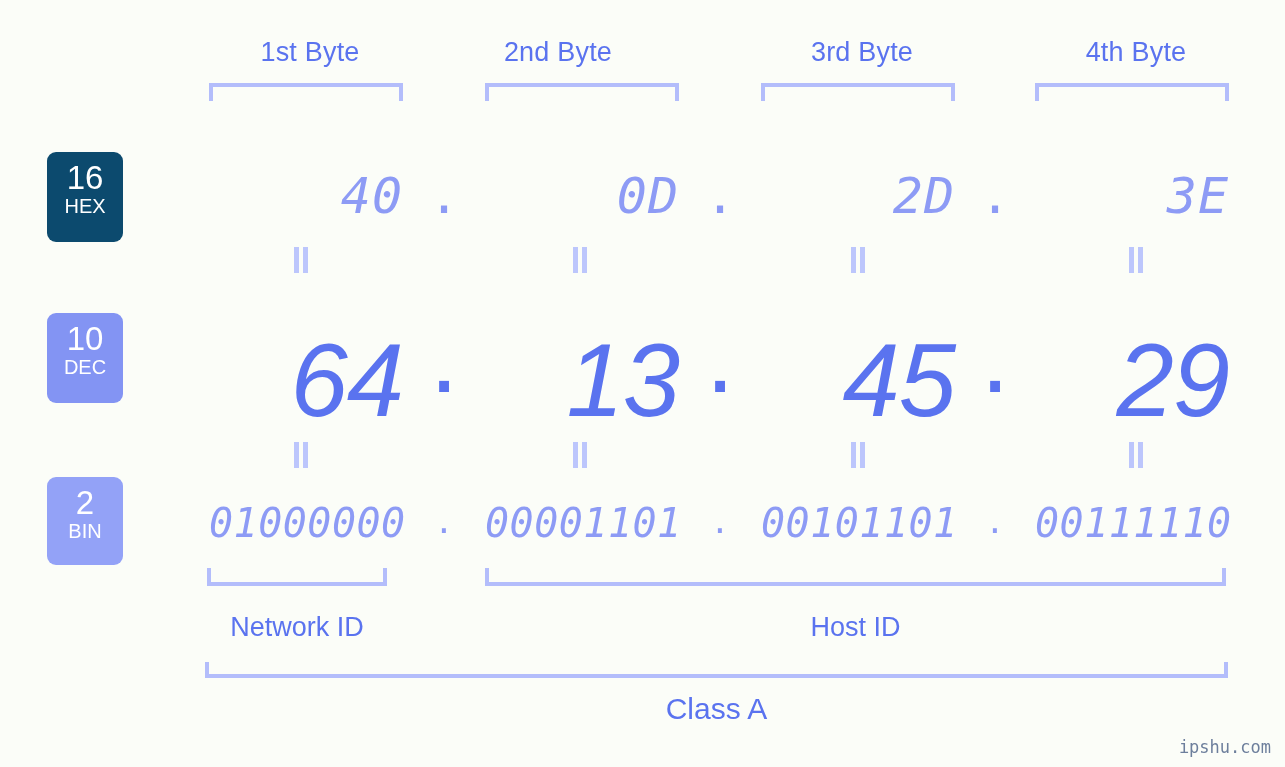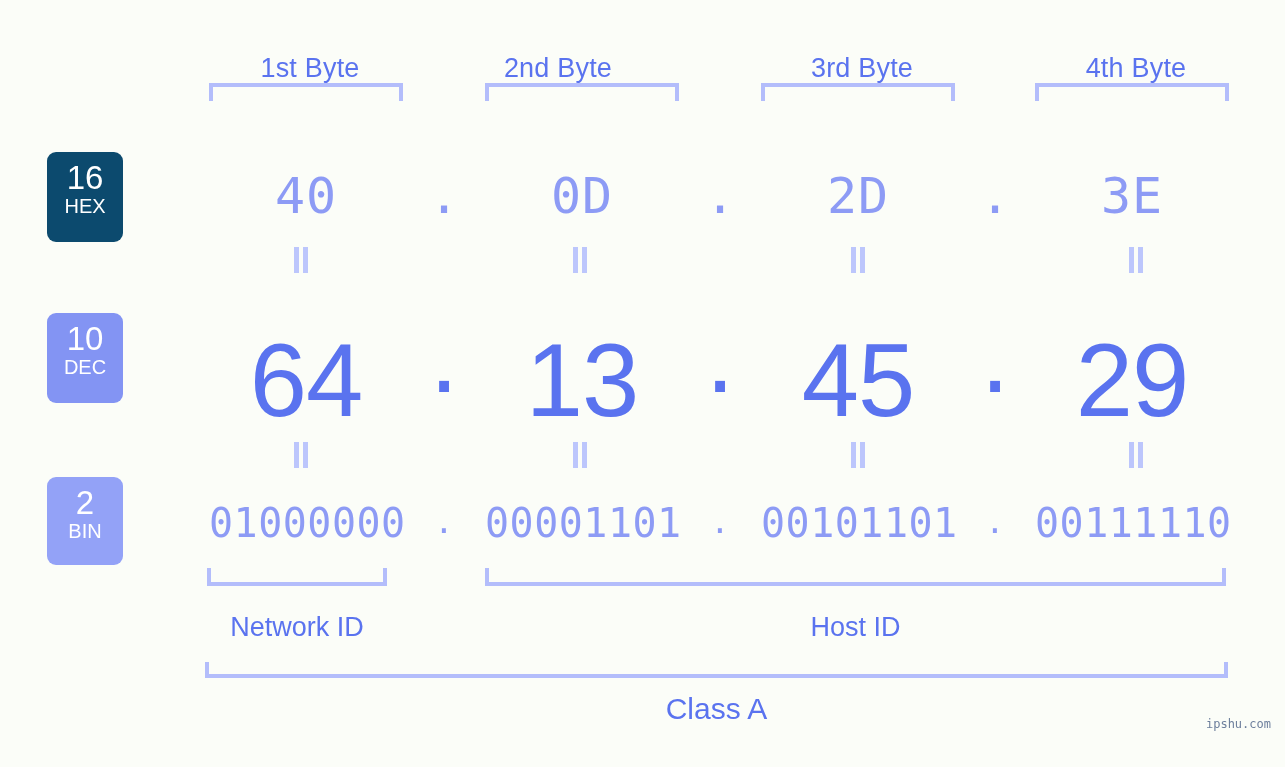--- a/index.html
+++ b/index.html
@@ -24,21 +24,20 @@
   .byte-label {
     position: absolute;
     top: 34px;
     height: 36px;
     line-height: 36px;
     text-align: center;
     font-size: 27px;
     color: #5a73ef;
     letter-spacing: 0.2px;
     white-space: nowrap;
-    margin-top: 16px;
   }
 
   
   .top-bracket {
     position: absolute;
     top: 83px;
     height: 18px;
     border-top: 4px solid #b3bdfb;
     border-left: 4px solid #b3bdfb;
     border-right: 4px solid #b3bdfb;
@@ -83,22 +82,23 @@
 
   
   .row {
     position: absolute;
     left: 140px;
     right: 10px;
     display: flex;
     align-items: center;
   }
   .cell {
-    text-align: center;
-    white-space: nowrap;
+    text-align: right;
+    white-space: nowrap;
+    font-style: italic;
   }
   .dot-sep {
     text-align: center;
     white-space: nowrap;
   }
 
   
   .row-hex { top: 150px; height: 92px; }
   .row-hex .cell {
     font-family: "DejaVu Sans Mono", monospace;
@@ -191,23 +191,23 @@
     text-align: center;
     font-size: 30px;
     color: #5a73ef;
     white-space: nowrap;
   }
 
   
   .watermark {
     position: absolute;
     right: 14px;
-    bottom: 36px;
-    font-family: "DejaVu Sans Mono", monospace;
-    font-size: 12px;
+    bottom: 10px;
+    font-family: "DejaVu Sans Mono", monospace;
+    font-size: 17px;
     color: #6d7f9c;
     white-space: nowrap;
   }
 </style>
 </head>
 <body>
 
 <div class="stage">
 
   <div class="byte-label" style="left:196px; width:228px;">1st Byte</div>

